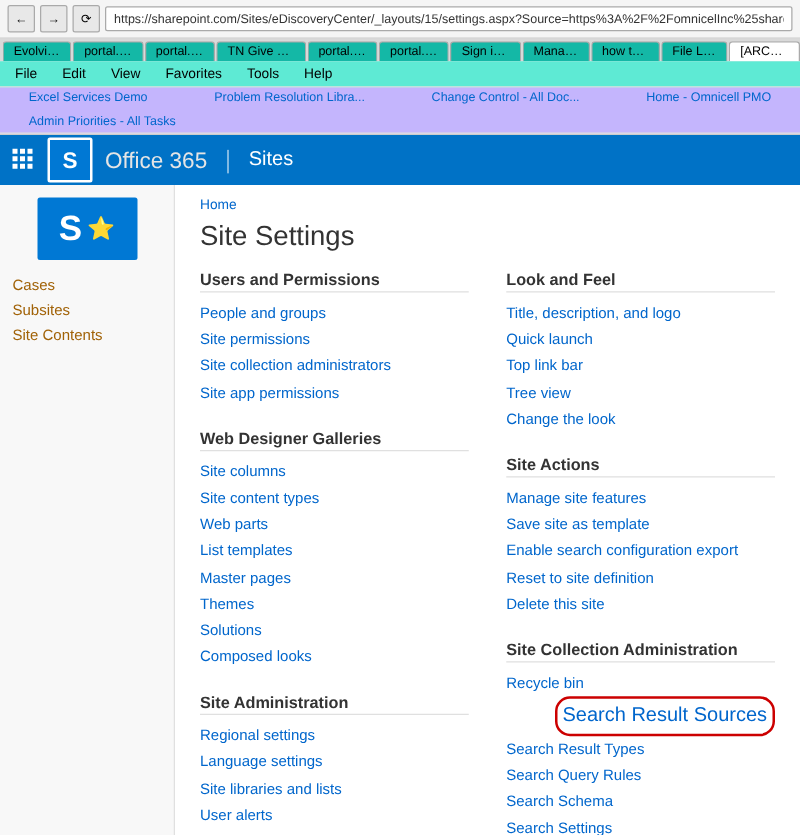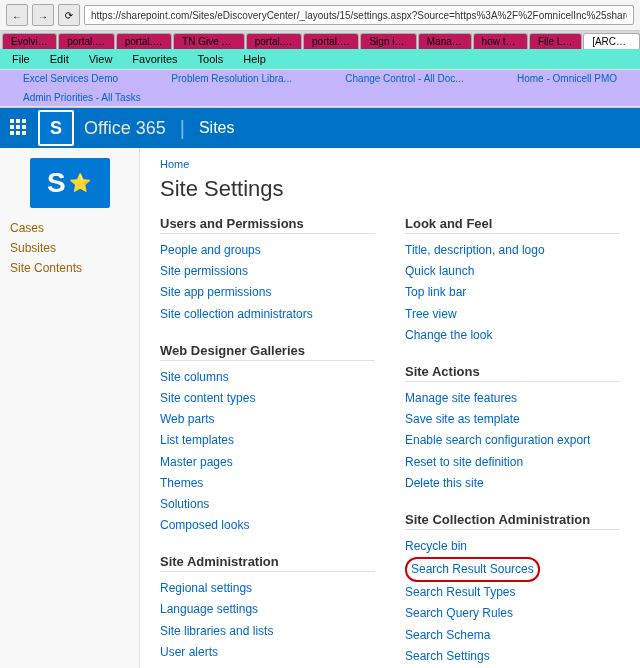--- a/index.html
+++ b/index.html
@@ -21,21 +21,21 @@
     }
     .address-bar {
       flex: 1; height: 20px; border: 1px solid #aaa; background: #fff;
       padding: 0 6px; font-size: 10px; color: #333; border-radius: 2px;
     }
     .tabs-bar {
       display: flex; align-items: flex-end; background: #d9d9d9; padding: 2px 0 0 2px;
       overflow: hidden; gap: 1px;
     }
     .tab {
-      background: #be185d; border: 1px solid #aaa; border-bottom: none;
+      background: #14b8a6; border: 1px solid #aaa; border-bottom: none;
       padding: 2px 8px; font-size: 10px; white-space: nowrap; cursor: pointer;
       max-width: 90px; overflow: hidden; text-overflow: ellipsis;
       border-radius: 3px 3px 0 0;
     }
     .tab.active { background: #fff; }
 
     
     .sp-header {
       background: #0072c6; color: #fff; display: flex; align-items: center;
       padding: 0 10px; height: 40px; gap: 10px;
@@ -104,22 +104,23 @@
     }
 
     
     .highlight-circle {
       display: inline-block;
       border: 2px solid #cc0000;
       border-radius: 12px;
       padding: 1px 4px;
       color: #0066cc;
       cursor: pointer;
-      font-size: 12px;
+      font-size: 16px;
       line-height: 1.6;
+      margin-left: 39px;
     }
   </style>
 </head>
 <body>
 
 <div class="browser-bar">
   <div class="nav-bar">
     <button class="nav-btn">←</button>
     <button class="nav-btn">→</button>
     <button class="nav-btn">⟳</button>
@@ -199,22 +200,22 @@
     <h1 class="page-title">Site Settings</h1>
 
     <div class="settings-grid">
 
       <div>
 
         <div class="settings-section">
           <div class="section-title">Users and Permissions</div>
           <a class="section-link">People and groups</a>
           <a class="section-link">Site permissions</a>
+          <a class="section-link">Site collection administrators</a>
           <a class="section-link">Site app permissions</a>
-          <a class="section-link">Site collection administrators</a>
         </div>
 
         <div class="settings-section">
           <div class="section-title">Web Designer Galleries</div>
           <a class="section-link">Site columns</a>
           <a class="section-link">Site content types</a>
           <a class="section-link">Web parts</a>
           <a class="section-link">List templates</a>
           <a class="section-link">Master pages</a>
           <a class="section-link">Themes</a>

